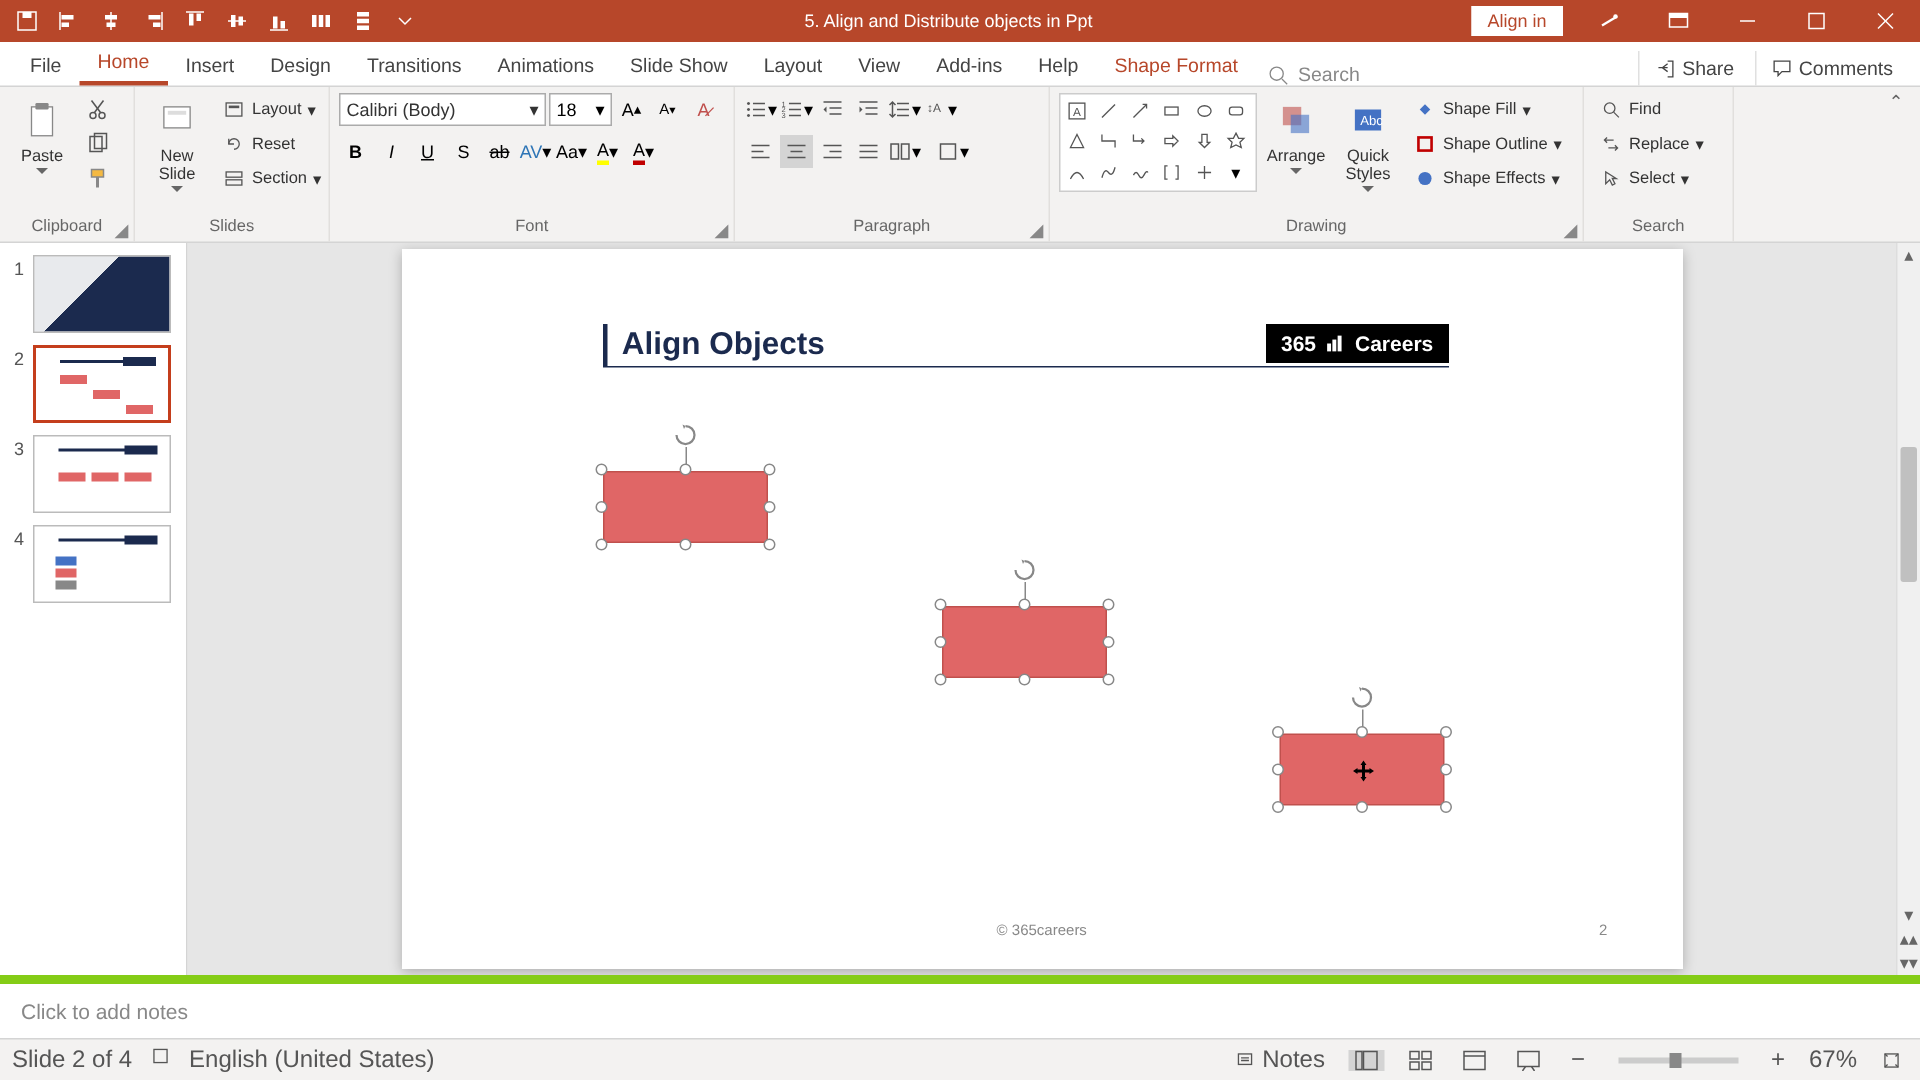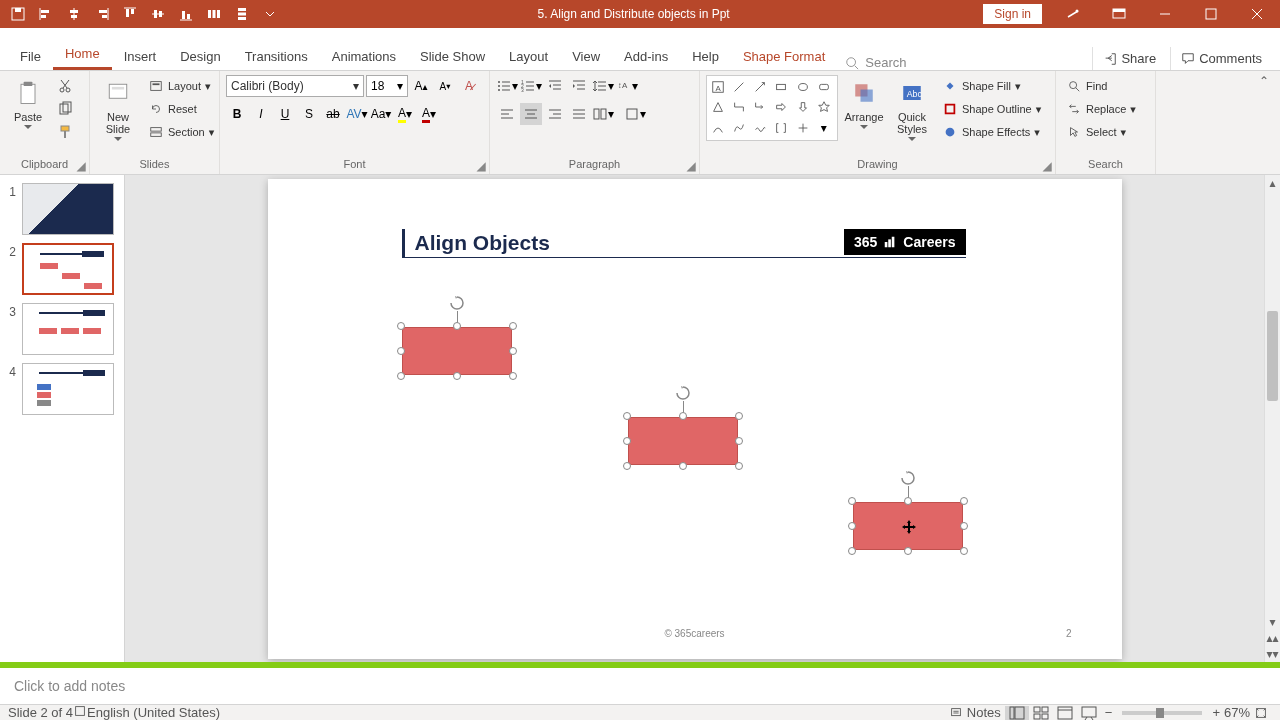--- a/index.html
+++ b/index.html
@@ -9,21 +9,21 @@
 .titlebar { height: 28px; background: #b7472a; display: flex; align-items: center; color: #fff; }
 .qat { display: flex; gap: 0; padding-left: 4px; }
 .qat-btn { width: 28px; height: 28px; display: flex; align-items: center; justify-content: center; }
 .qat-btn svg { width: 16px; height: 16px; }
 .title-text { flex: 1; text-align: center; font-size: 12px; }
 .winbtns { display: flex; align-items: center; gap: 0; }
 .signin { background: #fff; color: #b7472a; padding: 2px 10px; margin-right: 8px; font-size: 12px; border: 1px solid #fff; }
 .winctrl { width: 46px; height: 28px; display: flex; align-items: center; justify-content: center; color: #fff; }
 
 
-.ribbon-tabs { height: 43px; background: #fff; display: flex; align-items: flex-end; padding: 0 8px; border-bottom: 1px solid #d4d4d4; }
+.ribbon-tabs { height: 30px; background: #fff; display: flex; align-items: flex-end; padding: 0 8px; border-bottom: 1px solid #d4d4d4; }
 .rtab { padding: 6px 12px; font-size: 13px; color: #444; cursor: pointer; }
 .rtab.active { color: #b7472a; border-bottom: 3px solid #b7472a; font-weight: 400; }
 .rtab.contextual { color: #b7472a; }
 .ribbon-right { margin-left: auto; display: flex; align-items: center; gap: 4px; margin-top: 15px; }
 .search-box { display: flex; align-items: center; gap: 6px; color: #888; font-size: 13px; padding: 0 8px; }
 .rbtn { display: flex; align-items: center; gap: 4px; padding: 4px 10px; color: #444; font-size: 13px; border-left: 1px solid #e0e0e0; }
 
 
 .ribbon { height: 104px; background: #f3f2f1; display: flex; border-bottom: 1px solid #d4d4d4; position: relative; }
 .rgroup { display: flex; flex-direction: column; padding: 4px 6px 2px; border-right: 1px solid #e1dfdd; position: relative; }
@@ -75,21 +75,21 @@
 .vscroll .arrow { height:16px; display:flex;align-items:center;justify-content:center; color:#666;}
 .vscroll .track { flex:1; position:relative; }
 .vscroll .thumb-scroll { position:absolute; left:2px; right:2px; top:120px; height:90px; background:#c0c0c0; border-radius:2px;}
 .navbtns { display:flex; flex-direction:column; }
 .navbtns div { height:16px; display:flex;align-items:center;justify-content:center; color:#666;}
 
 
 .notes { height: 42px; background: #fff; border-top: 6px solid #84cc16; padding: 10px 14px; color: #888; font-size: 14px; }
 
 
-.status { height: 16px; background: #f3f2f1; border-top: 1px solid #d4d4d4; display: flex; align-items: center; padding: 0 8px; font-size: 13px; color: #555; gap: 0; }
+.status { height: 28px; background: #f3f2f1; border-top: 1px solid #d4d4d4; display: flex; align-items: center; padding: 0 8px; font-size: 16px; color: #555; gap: 12px; }
 .status .spacer { flex: 1; }
 .status .sbtn { display:flex; align-items:center; gap:4px; padding:0 4px;}
 .zoom-slider { width:80px; height:4px; background:#ccc; position:relative; margin:0 6px;}
 .zoom-slider::after { content:''; position:absolute; left:34px; top:-3px; width:8px; height:10px; background:#888;}
 </style>
 </head>
 <body>
 
 <div class="titlebar">
   <div class="qat">
@@ -156,21 +156,21 @@
         </svg>
       </div>
     <div class="qat-btn">
         <svg viewBox="0 0 16 16">
           <path d="M4 6 L8 10 L12 6" fill="none" stroke="#fff"></path>
         </svg>
       </div>
   </div>
   <div class="title-text">5. Align and Distribute objects in Ppt</div>
   <div class="winbtns">
-    <div class="signin">Sign in</div>
+    <div class="signin">Align in</div>
     <div class="winctrl">
         <svg width="16" height="16" viewBox="0 0 16 16">
           <path d="M3 11 L13 5" stroke="#fff" fill="none" stroke-width="1.5"></path>
           <circle cx="12" cy="5" r="1.5" fill="#fff"></circle>
         </svg>
       </div>
     <div class="winctrl">
         <svg width="16" height="16" viewBox="0 0 16 16">
           <rect x="2" y="3" width="12" height="9" fill="none" stroke="#fff"></rect>
           <rect x="2" y="3" width="12" height="3" fill="#fff"></rect>

